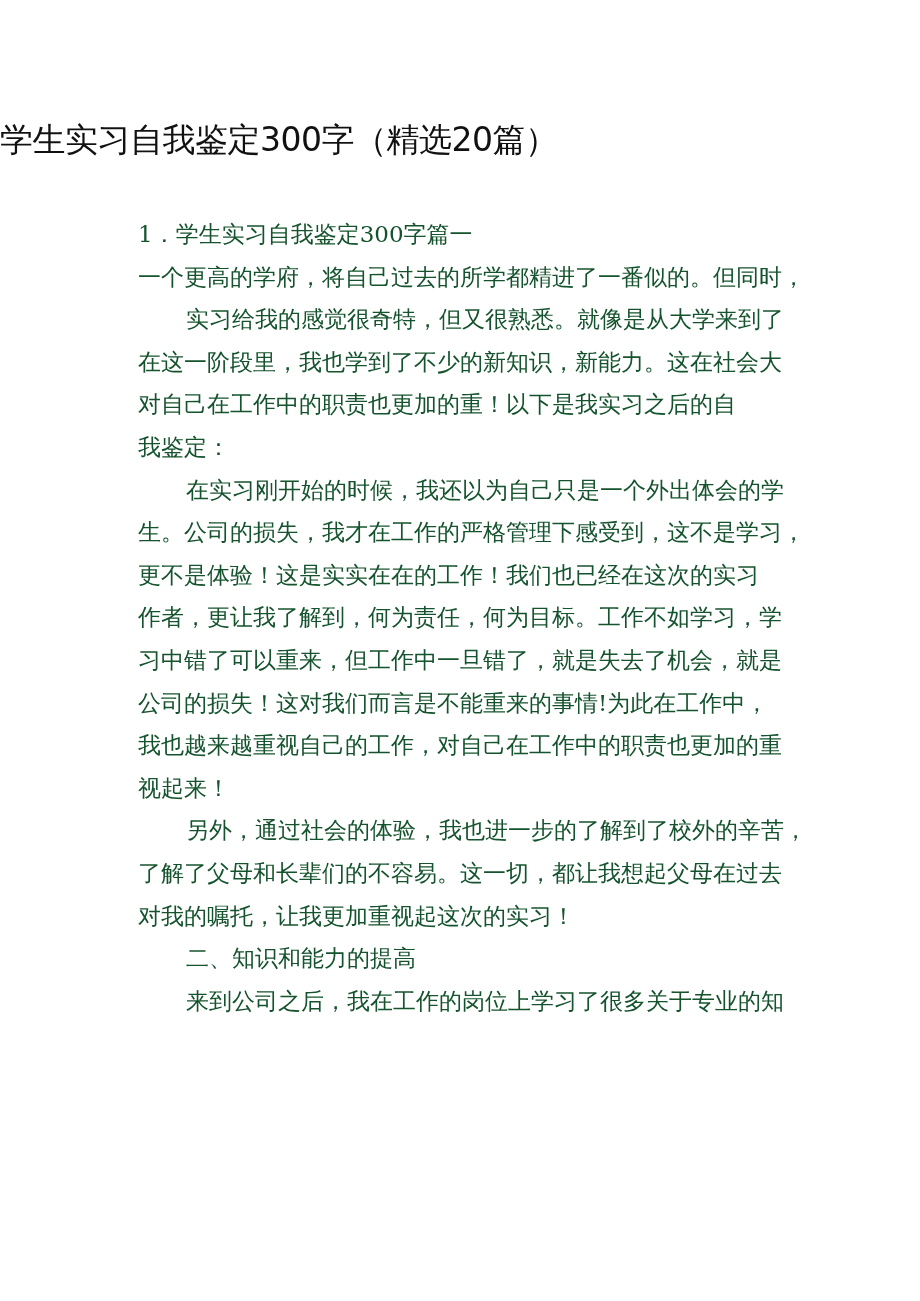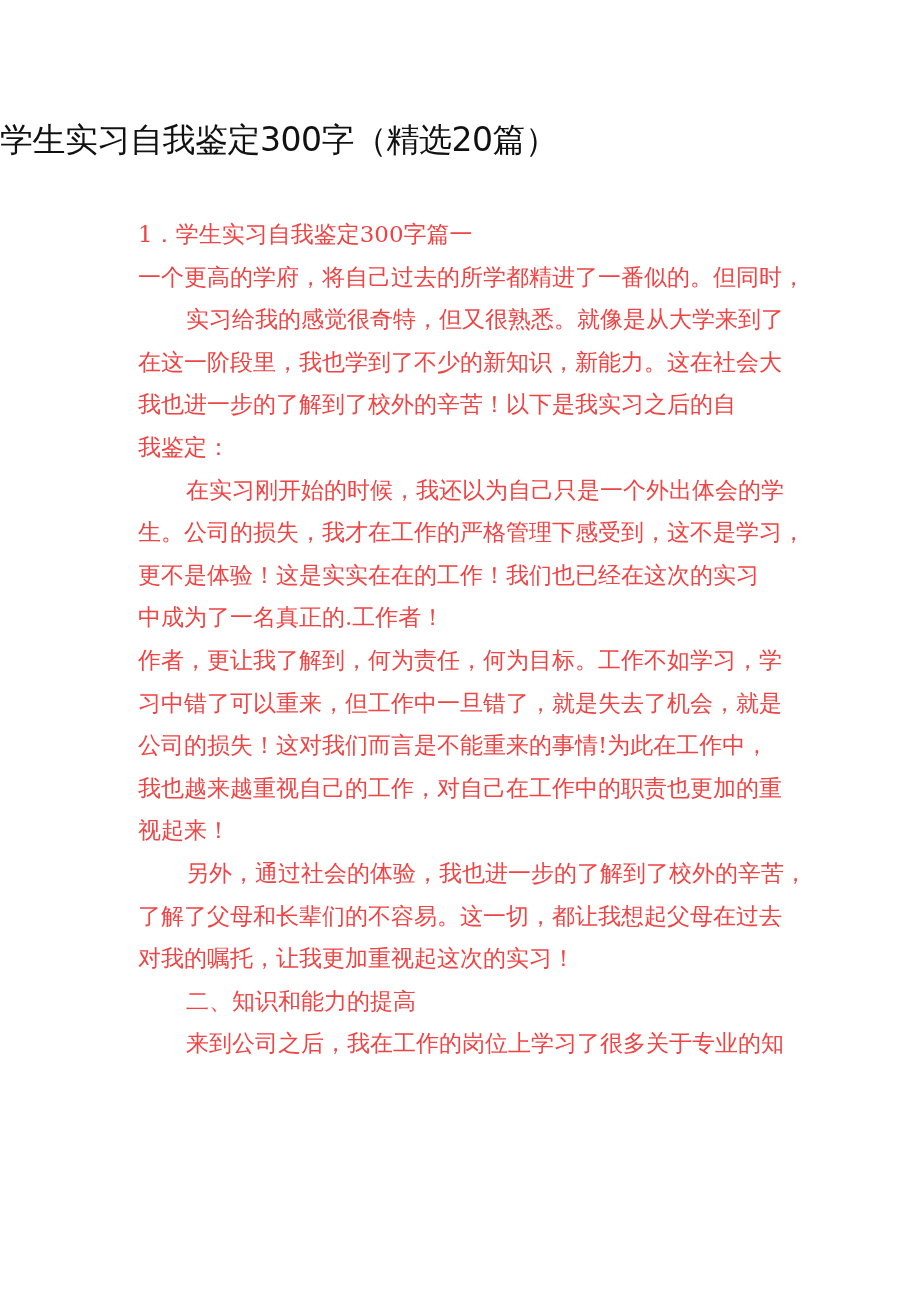--- a/index.html
+++ b/index.html
@@ -6,42 +6,41 @@
   body { width: 920px; height: 1301px; position: relative; overflow: hidden; color: #1a1a1a; }
   .page { position: absolute; left: 0; top: 0; width: 920px; height: 1301px; background: #ffffff; }
   .title {
     position: absolute; left: 0; top: 116px; width: 920px; text-align: left;
     font-family: "DejaVu Sans", "Liberation Sans", sans-serif;
     font-size: 33px; line-height: 48px; color: #111; letter-spacing: -0.5px;
   }
   .body {
     position: absolute; left: 138px; top: 213px; width: 660px;
     font-family: "DejaVu Serif", "Liberation Serif", serif;
-    font-size: 23px; line-height: 42.6px; color: #ef4444;
+    font-size: 23px; line-height: 42.6px; color: #14532d;
   }
   .line { white-space: nowrap; height: 42.6px; }
   .indent { padding-left: 48px; }
 </style>
 </head>
 <body>
 
 <div class="page">
   <div class="title">学生实习自我鉴定300字（精选20篇）</div>
 
   <div class="body">
     <div class="line">1．学生实习自我鉴定300字篇一</div>
     <div class="line">一个更高的学府，将自己过去的所学都精进了一番似的。但同时，</div>
     <div class="line indent">实习给我的感觉很奇特，但又很熟悉。就像是从大学来到了</div>
     <div class="line">在这一阶段里，我也学到了不少的新知识，新能力。这在社会大</div>
-    <div class="line">我也进一步的了解到了校外的辛苦！以下是我实习之后的自</div>
+    <div class="line">对自己在工作中的职责也更加的重！以下是我实习之后的自</div>
     <div class="line">我鉴定：</div>
     <div class="line indent">在实习刚开始的时候，我还以为自己只是一个外出体会的学</div>
     <div class="line">生。公司的损失，我才在工作的严格管理下感受到，这不是学习，</div>
     <div class="line">更不是体验！这是实实在在的工作！我们也已经在这次的实习</div>
-    <div class="line">中成为了一名真正的.工作者！</div>
     <div class="line">作者，更让我了解到，何为责任，何为目标。工作不如学习，学</div>
     <div class="line">习中错了可以重来，但工作中一旦错了，就是失去了机会，就是</div>
     <div class="line">公司的损失！这对我们而言是不能重来的事情!为此在工作中，</div>
     <div class="line">我也越来越重视自己的工作，对自己在工作中的职责也更加的重</div>
     <div class="line">视起来！</div>
     <div class="line indent">另外，通过社会的体验，我也进一步的了解到了校外的辛苦，</div>
     <div class="line">了解了父母和长辈们的不容易。这一切，都让我想起父母在过去</div>
     <div class="line">对我的嘱托，让我更加重视起这次的实习！</div>
     <div class="line indent">二、知识和能力的提高</div>
     <div class="line indent">来到公司之后，我在工作的岗位上学习了很多关于专业的知</div>

